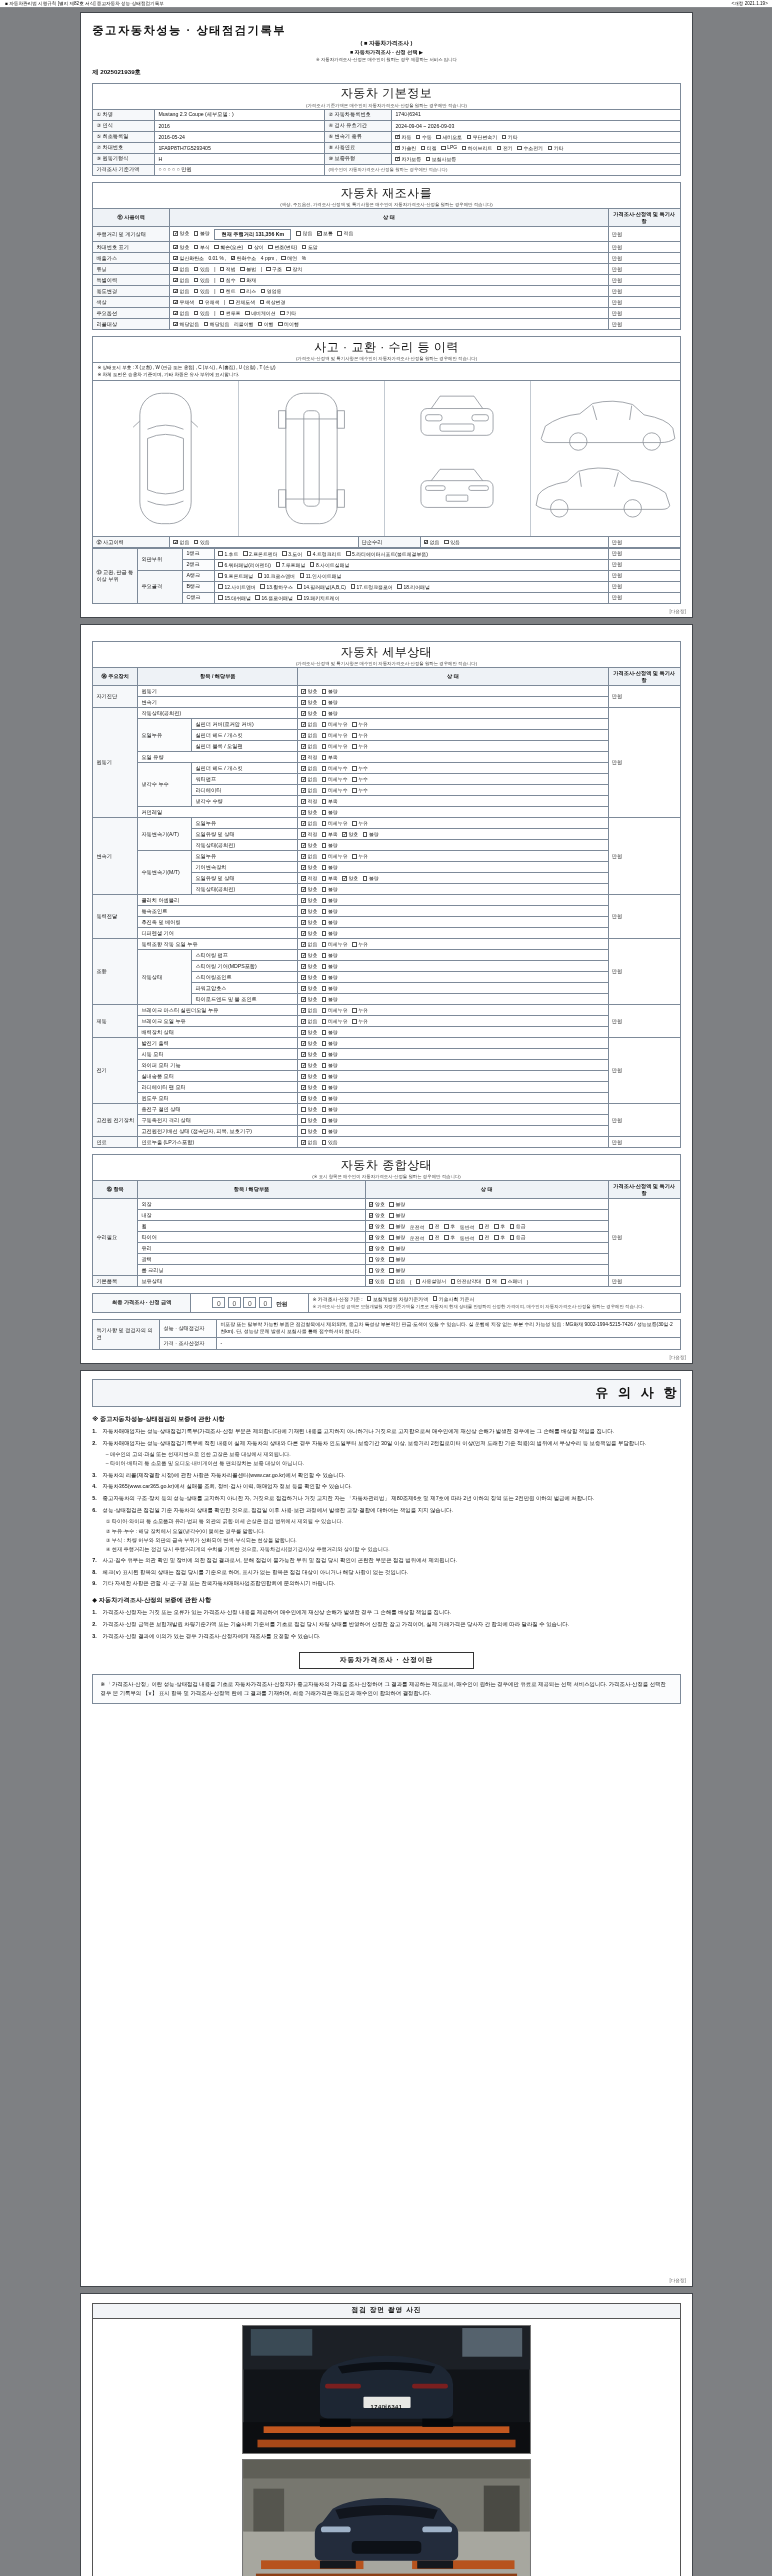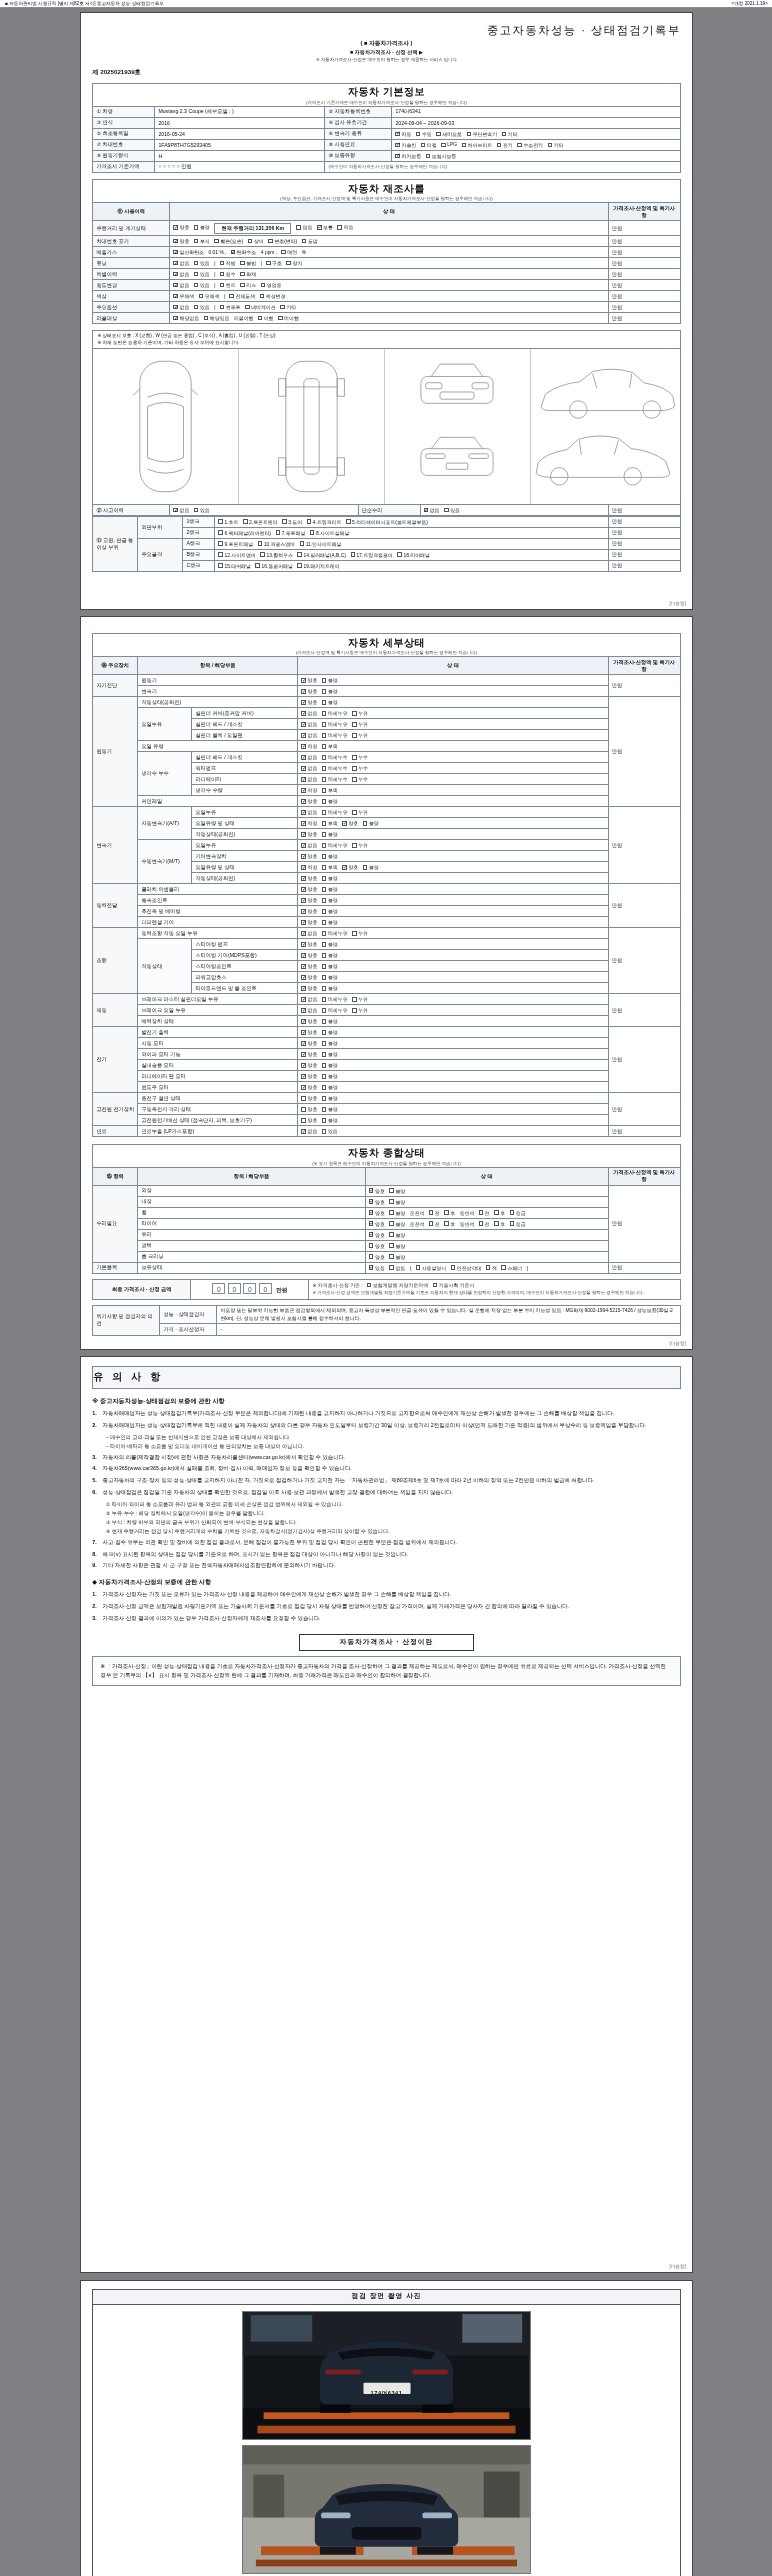--- a/index.html
+++ b/index.html
@@ -2,29 +2,29 @@
 <html style="font-size:8.2px"><head>
 <meta charset="utf-8">
 <style>
 *{box-sizing:border-box;margin:0;padding:0}
 html,body{background:#7e8083}
 body{width:773px;min-height:2576px;font-family:"Liberation Sans","DejaVu Sans",sans-serif;color:#111;padding-bottom:10.3px}
 .strip{width:773px;background:#fff;border-bottom:0.5px solid #8a8d90;font-size:4.6px;padding:1px 5.2px;display:flex;justify-content:space-between}
 .page{width:613px;margin:4.1px auto 6.2px;background:#fff;border:0.5px solid #43474c;padding:8.2px 11.3px 13.4px;position:relative}
 .pg-footer{position:absolute;right:6.2px;bottom:3.1px;font-size:4.6px;color:#666}
 
-.doc-title{text-align:right;font-size:11.3px;font-weight:normal;letter-spacing:1.5px;margin-top:2.1px}
+.doc-title{text-align:left;font-size:11.3px;font-weight:bold;letter-spacing:1.5px;margin-top:2.1px}
 .doc-sub{text-align:center;font-size:5.7px;font-weight:bold;margin-top:2.1px}
 .doc-sub2{text-align:center;font-size:5.2px;font-weight:bold;margin-top:1px}
 .doc-note{text-align:center;font-size:4.4px;color:#333;margin-top:1px}
 .doc-no{font-size:6.2px;font-weight:bold;margin:5.2px 0 1px}
 
 .sec{margin-top:6.2px}
 .sec-head{border:0.5px solid #7d8a99;border-bottom:none;padding:1.5px 0 1px;text-align:center}
-.sec-title{font-size:10px;font-weight:bold;letter-spacing:0.5px}
+.sec-title{font-size:12px;font-weight:normal;letter-spacing:0.5px}
 .sec-note{font-size:4.4px;color:#444;margin-top:0.5px}
 table.frm{width:100%;border-collapse:collapse;font-size:5.2px;table-layout:auto}
 .frm th,.frm td{border:0.5px solid #7d8a99;padding:1.5px 3.1px;vertical-align:middle;text-align:left}
 .frm th{background:#eef2f6;font-weight:bold;text-align:center}
 .c-lab{background:#f6f8fa;font-size:5.2px}
 .c-price{width:72px;text-align:center;color:#333}
 .c-dev{background:#f6f8fa;width:45px;text-align:center}
 .c-sub{background:#fbfcfd;width:54px;text-align:center}
 .c-item{width:106px}
 .c-grp{background:#f6f8fa;width:45px;text-align:center}
@@ -39,21 +39,21 @@
 .legend{font-size:4.6px;padding:1.5px 4.1px;border:0.5px solid #7d8a99;border-bottom:none;line-height:1.5}
 .diag-row{display:flex;border:0.5px solid #7d8a99;border-bottom:none}
 .diag-cell{flex:1;border-right:0.5px solid #c3cad2;display:flex;align-items:center;justify-content:center;height:155px;background:#fff}
 .diag-cell:last-child{border-right:none}
 svg.outline *{stroke:#8f949b;fill:none;stroke-width:1.6}
 
 .digit{display:inline-block;width:13.4px;height:11.3px;border:0.5px solid #7d8a99;margin-right:2.1px;text-align:center;line-height:11.3px;font-size:6.7px;color:#555}
 .fp-unit{font-size:5.7px;font-weight:bold;margin-left:2.1px}
 .fp-small{font-size:4.4px;color:#444;margin-top:2.1px;line-height:1.5}
 
-.big-title-box{border:0.5px solid #7d8a99;text-align:left;font-size:10px;font-weight:bold;letter-spacing:3.1px;padding:3.6px 0;background:#f4f6f9}
+.big-title-box{border:0.5px solid #7d8a99;text-align:right;font-size:13px;font-weight:bold;letter-spacing:3.1px;padding:3.6px 0;background:#f4f6f9}
 .n-head{font-weight:bold;font-size:6.2px;margin:8.2px 0 3.1px}
 .n-item{display:flex;font-size:5.4px;line-height:1.6;margin:3.1px 0}
 .n-num{width:10.3px;flex:none;font-weight:bold}
 .n-text{flex:1}
 .n-sub{font-size:5.2px;color:#222;margin:1px 0 1px 13.4px;line-height:1.55}
 .mid-title{border:0.5px solid #333;display:block;width:175px;margin:11.3px auto 5.2px;text-align:center;font-size:6.7px;font-weight:bold;padding:3.1px 0;letter-spacing:1px}
 .box-text{border:0.5px solid #7d8a99;padding:5.2px 7.2px;font-size:5.4px;line-height:1.65;background:#fbfcfd}
 
 .photo-box{border:0.5px solid #555}
 .photo-title{border-bottom:0.5px solid #555;text-align:center;font-weight:bold;font-size:6.7px;padding:2.6px 0;letter-spacing:1px;background:#f2f4f7}
@@ -347,20 +347,24 @@
                 <span class="bx"></span>
                 <span class="cbl">미이행</span>
               </span></td>
             <td class="c-price">만원</td>
           </tr>
         </tbody>
     </table>
   </div>
 
   <div class="sec">
+    <div class="sec-head">
+      <div class="sec-title">사고 · 교환 · 수리 등 이력</div>
+      <div class="sec-note">(가격조사·산정액 및 특기사항은 매수인이 자동차가격조사·산정을 원하는 경우에만 적습니다)</div>
+    </div>
     <div class="legend">
       <div>※ 상태표시 부호 :  X (교환) ,  W (판금 또는 용접) ,  C (부식) ,  A (흠집) ,  U (요철) ,  T (손상)</div>
       <div>※ 차체 도면은 승용차 기준이며, 기타 차종은 유사 부위에 표시합니다.</div>
     </div>
     <div class="diag-row">
       <div class="diag-cell">
         <svg class="outline" width="77" height="140" viewBox="0 0 150 272">
           <rect x="25" y="8" width="100" height="254" rx="42"></rect>
           <path d="M40 78 Q75 62 110 78"></path>
           <path d="M40 96 Q75 80 110 96"></path>

